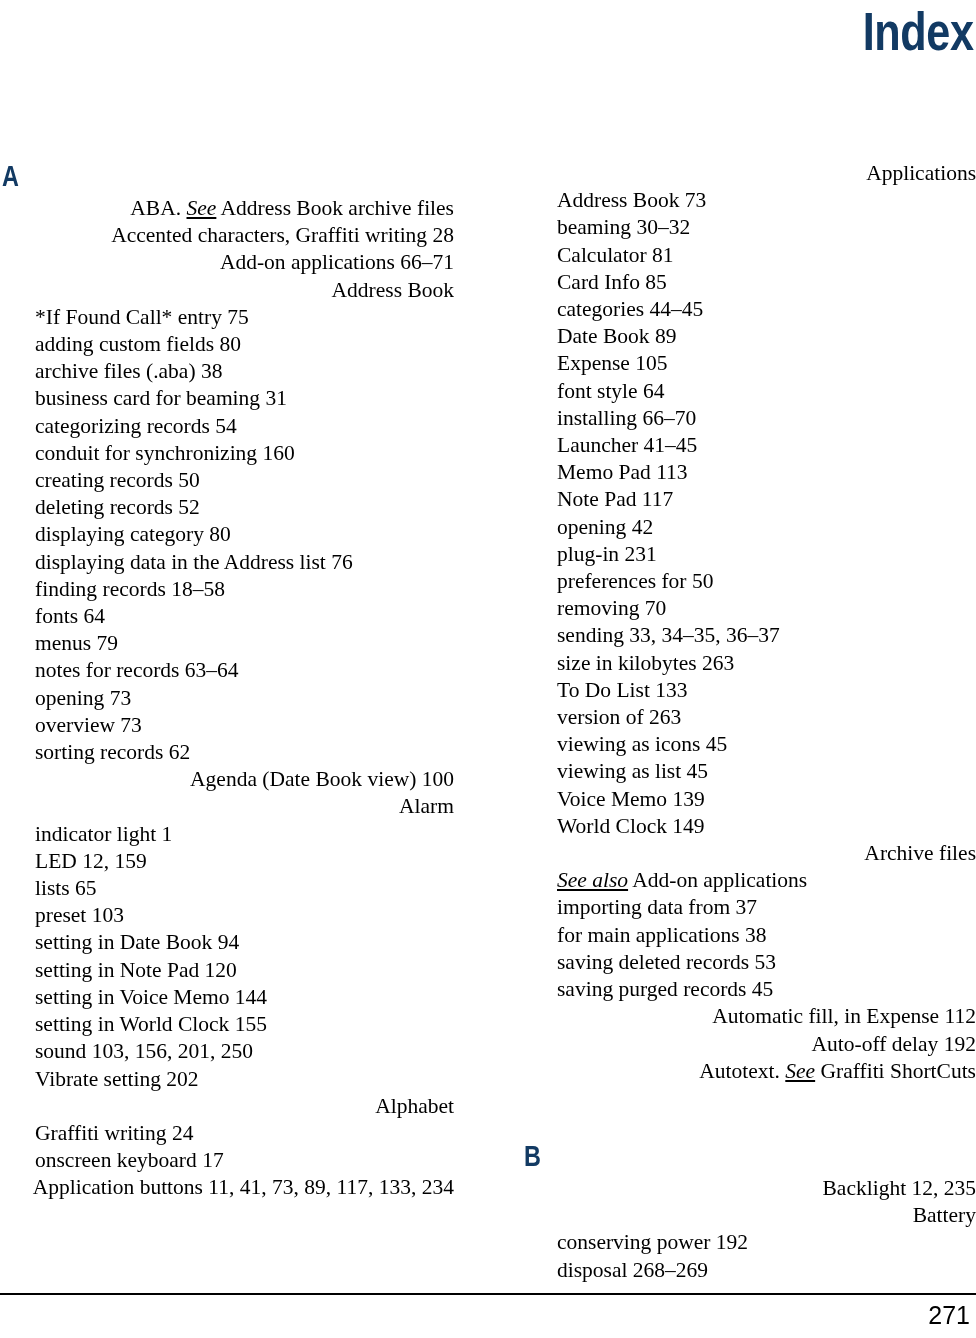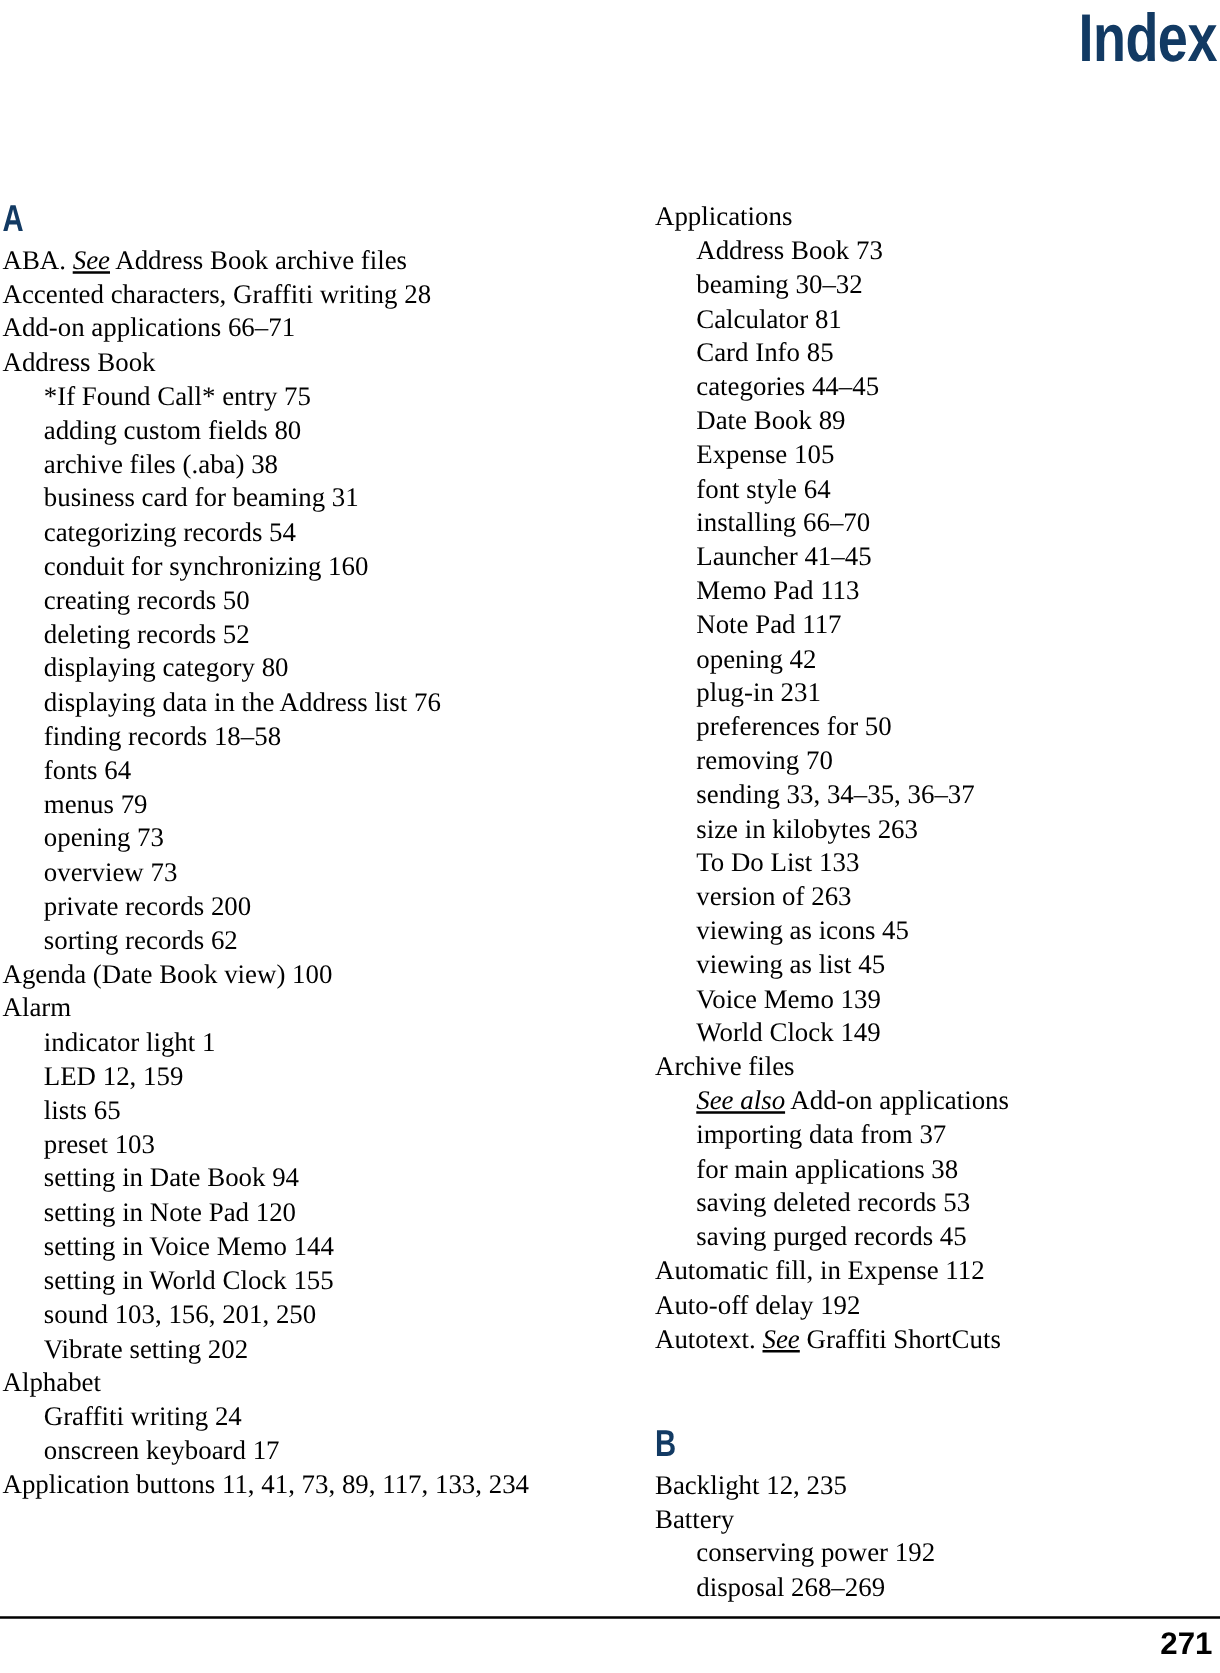--- a/index.html
+++ b/index.html
@@ -67,20 +67,21 @@
   .entry {
     font-size: 21.5px;
     line-height: 27.2px;
     margin: 0;
     padding: 0;
     text-indent: 0;
     white-space: normal;
   }
   .entry.level-0 {
     margin-left: 0;
+    text-align: right;
   }
   .entry.level-1 {
     margin-left: 33px;
   }
   .entry .it {
     font-style: italic;
     text-decoration: underline;
   }
 
   
@@ -90,21 +91,21 @@
     top: 1293px;
     width: 976px;
     height: 2px;
     background: #000000;
   }
   #page-number {
     position: absolute;
     right: 6px;
     top: 1300px;
     font-family: "Liberation Sans", "DejaVu Sans", sans-serif;
-    font-weight: bold;
+    font-weight: normal;
     font-size: 25px;
     line-height: 30px;
     color: #000000;
   }
 </style>
 </head>
 <body>
 
 <div id="page-title">Index</div>
 
@@ -121,23 +122,23 @@
       <div class="entry level-1">business card for beaming  31</div>
       <div class="entry level-1">categorizing records  54</div>
       <div class="entry level-1">conduit for synchronizing  160</div>
       <div class="entry level-1">creating records  50</div>
       <div class="entry level-1">deleting records  52</div>
       <div class="entry level-1">displaying category  80</div>
       <div class="entry level-1">displaying data in the Address list  76</div>
       <div class="entry level-1">finding records  18–58</div>
       <div class="entry level-1">fonts  64</div>
       <div class="entry level-1">menus  79</div>
+      <div class="entry level-1">notes for records  63–64</div>
       <div class="entry level-1">opening  73</div>
       <div class="entry level-1">overview  73</div>
-      <div class="entry level-1">private records  200</div>
       <div class="entry level-1">sorting records  62</div>
       <div class="entry level-0">Agenda (Date Book view)  100</div>
       <div class="entry level-0">Alarm</div>
       <div class="entry level-1">indicator light  1</div>
       <div class="entry level-1">LED  12, 159</div>
       <div class="entry level-1">lists  65</div>
       <div class="entry level-1">preset  103</div>
       <div class="entry level-1">setting in Date Book  94</div>
       <div class="entry level-1">setting in Note Pad  120</div>
       <div class="entry level-1">setting in Voice Memo  144</div>

